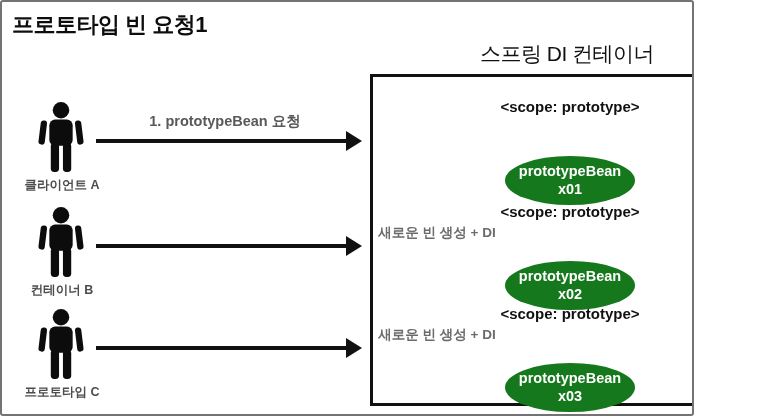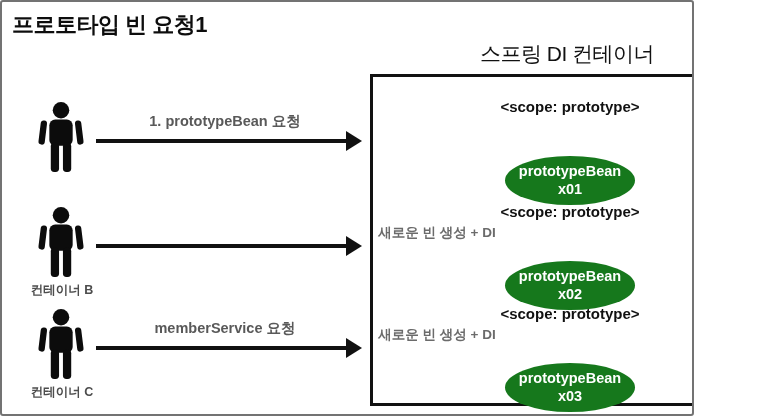--- a/index.html
+++ b/index.html
@@ -156,20 +156,21 @@
   <div id="rows">
   <div class="row">
     <svg class="person" width="58" height="70" viewBox="0 0 58 72" aria-hidden="true">
       <circle cx="29" cy="8.5" r="8.5"></circle>
       <rect x="17" y="18" width="24" height="27" rx="6"></rect>
       <rect x="8.5" y="19" width="6.5" height="25" rx="3.2" transform="rotate(7 11.75 19)"></rect>
       <rect x="43" y="19" width="6.5" height="25" rx="3.2" transform="rotate(-7 46.25 19)"></rect>
       <rect x="18.5" y="42" width="8.5" height="30" rx="3.5"></rect>
       <rect x="31" y="42" width="8.5" height="30" rx="3.5"></rect>
     </svg>
+    <div class="client-label">클라이언트 A</div>
     <div class="arrow-label">1. prototypeBean 요청</div>
     <div class="arrow-line"></div>
     <div class="arrow-head"></div>
     <div class="scope-label">&lt;scope: prototype&gt;</div>
     <div class="bean">
       <div>prototypeBean</div>
       <div>x01</div>
     </div>
   </div>
 
@@ -195,22 +196,21 @@
 
   <div class="row">
     <svg class="person" width="58" height="70" viewBox="0 0 58 72" aria-hidden="true">
       <circle cx="29" cy="8.5" r="8.5"></circle>
       <rect x="17" y="18" width="24" height="27" rx="6"></rect>
       <rect x="8.5" y="19" width="6.5" height="25" rx="3.2" transform="rotate(7 11.75 19)"></rect>
       <rect x="43" y="19" width="6.5" height="25" rx="3.2" transform="rotate(-7 46.25 19)"></rect>
       <rect x="18.5" y="42" width="8.5" height="30" rx="3.5"></rect>
       <rect x="31" y="42" width="8.5" height="30" rx="3.5"></rect>
     </svg>
-    <div class="client-label">컨테이너 C</div>
-    <div class="arrow-label">memberService 요청</div>
+    <div class="client-label">프로토타입 C</div>
     <div class="arrow-line"></div>
     <div class="arrow-head"></div>
     <div class="result-label">새로운 빈 생성 + DI</div>
     <div class="scope-label">&lt;scope: prototype&gt;</div>
     <div class="bean">
       <div>prototypeBean</div>
       <div>x03</div>
     </div>
   </div>
 </div>

